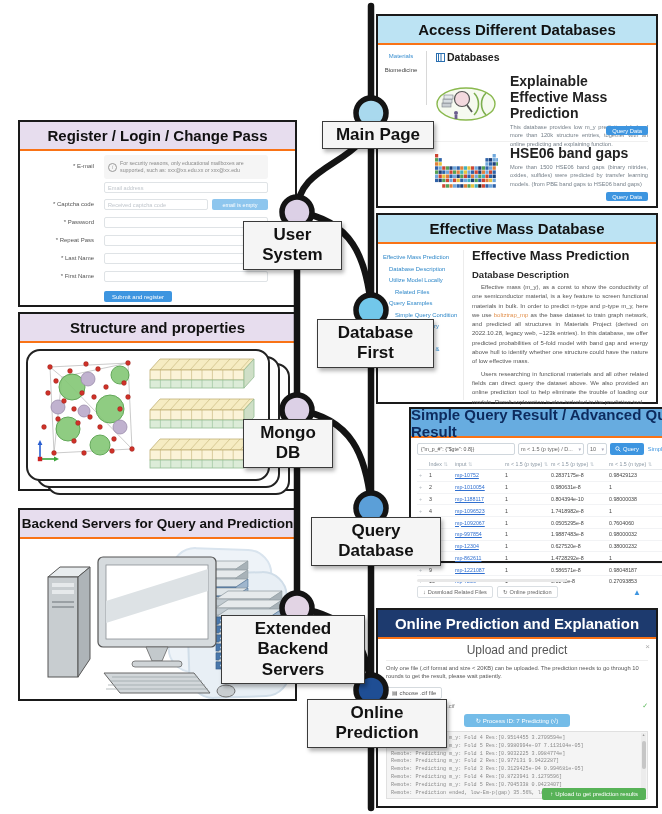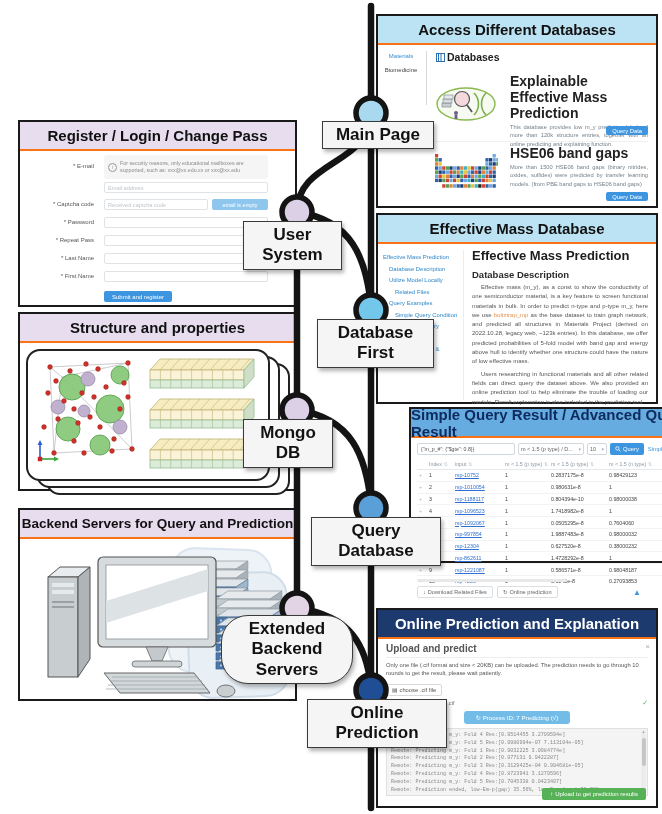--- a/index.html
+++ b/index.html
@@ -8,21 +8,21 @@
   
   #flow-svg{position:absolute;left:0;top:0;width:662px;height:814px;z-index:40;pointer-events:none;}
   .node-label{position:absolute;z-index:50;background:#f5f5f5;border:1.6px solid #3a3a3a;
     box-shadow:2px 3px 4px rgba(0,0,0,.3);font-weight:bold;font-size:17px;color:#121212;
     text-align:center;padding:3px 4px;line-height:1.2;box-sizing:border-box;}
   .lbl-main{left:322px;top:121px;width:112px;}
   .lbl-user{left:243px;top:221px;width:99px;}
   .lbl-dbpage{left:317px;top:319px;width:117px;}
   .lbl-mongo{left:243px;top:419px;width:90px;}
   .lbl-query{left:311px;top:517px;width:130px;}
-  .lbl-ext{left:221px;top:615px;width:132px;border-radius:27px;}
+  .lbl-ext{left:221px;top:615px;width:144px;}
   .lbl-online{left:307px;top:699px;width:140px;}
 
   
   .panel{position:absolute;background:#fff;border:2px solid #1a1a1a;z-index:10;box-sizing:border-box;}
   .panel-h{height:27px;display:flex;align-items:center;justify-content:center;font-weight:bold;
     border-bottom:2px solid #f97316;font-size:15px;color:#111;}
   .hdr-lblue{background:#bce3f3;}
   .hdr-mblue{background:#67ace0;color:#0d2b5e;}
   .hdr-navy{background:#1d3a6e;color:#fff;}
   .hdr-purple{background:#e7ddee;}
@@ -105,21 +105,21 @@
   .qt td.exp::before{content:"+";color:#b5bcc2;}
   .qt td.mpid{color:#2f6fd0;text-decoration:underline;}
   .q-hscroll{position:absolute;left:6px;bottom:20px;width:150px;height:3px;background:#e8e8e8;border-radius:2px;}
   .q-foot{position:absolute;left:6px;right:8px;bottom:4px;display:flex;align-items:center;gap:4px;}
   .f-btn{border:1px solid #dadfe3;border-radius:2px;font-size:5.6px;color:#666;padding:2px 5px;background:#fff;
     display:flex;align-items:center;gap:2px;}
   .backtop{margin-left:auto;color:#3d95e0;font-size:8px;margin-right:40px;}
 
   
   #p-predict .pbody{padding:4px 8px;height:167px;box-sizing:border-box;}
-  .pm-title{font-size:10px;color:#555;font-weight:bold;}
+  .pm-title{text-align:center;font-size:12px;color:#555;}
   .pm-close{position:absolute;right:6px;top:3px;color:#aaa;font-size:8px;}
   .pm-hr{border:none;border-top:1px solid #eee;margin:3px 0;}
   .pm-note{font-size:5.8px;color:#555;line-height:1.45;}
   .pm-choose{display:inline-flex;align-items:center;gap:2px;border:1px solid #d5dade;border-radius:2px;
     font-size:5.8px;color:#555;padding:2px 5px;margin-top:3px;background:#fff;}
   .pm-filerow{display:flex;align-items:center;gap:3px;font-size:5.8px;color:#777;margin-top:3px;}
   .pm-check{margin-left:auto;color:#5cb85c;font-size:7px;}
   .pm-process{display:block;margin:4px auto 0;background:#74bce8;color:#fff;font-size:6.2px;border:none;
     border-radius:3px;padding:3px 12px;}
   .logbox{position:relative;margin-top:4px;background:#f4f4f4;border:1px solid #e0e0e0;height:68px;

